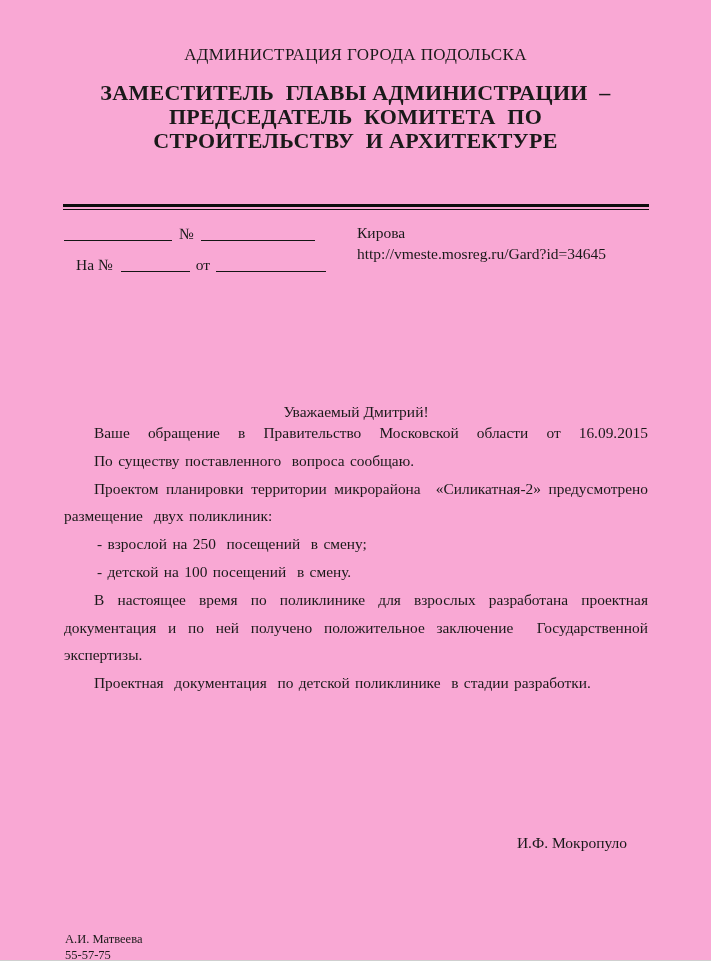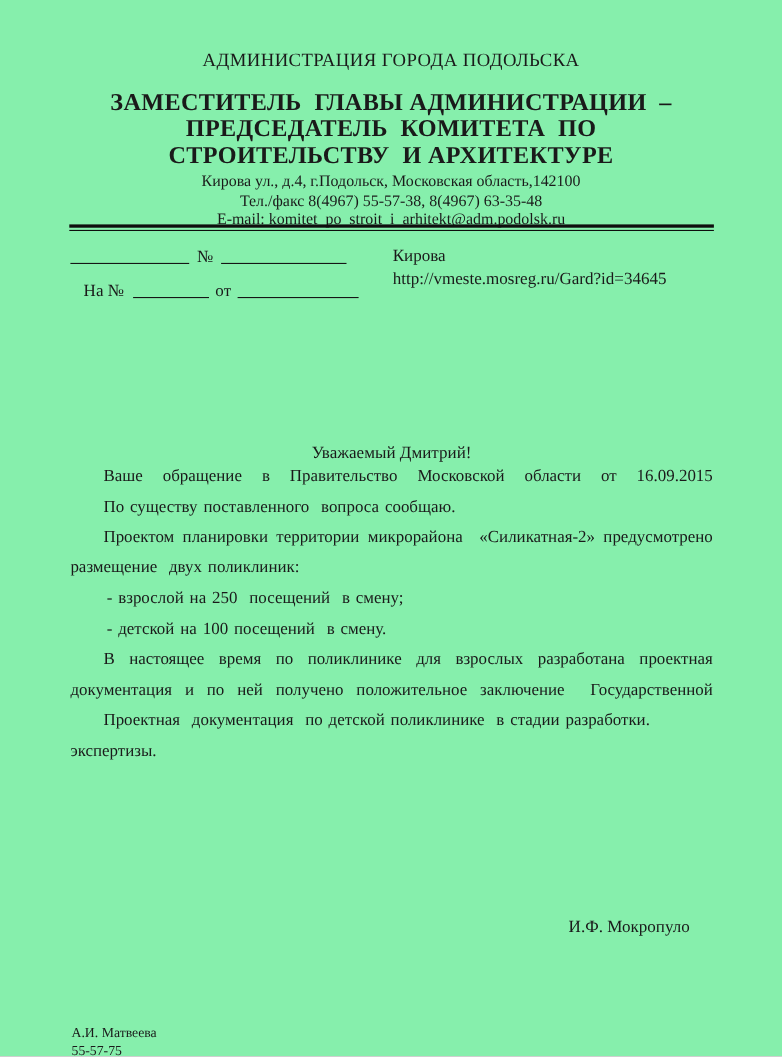--- a/index.html
+++ b/index.html
@@ -4,21 +4,21 @@
 <style>
   * { margin: 0; padding: 0; box-sizing: border-box; }
   html, body { background: #ffffff; }
   body {
     width: 711px; height: 961px;
     font-family: "Liberation Serif", "DejaVu Serif", serif;
     color: #1a1a1a;
     position: relative;
     overflow: hidden;
   }
-  .page { position: relative; width: 711px; height: 961px; background: #86efac; }
+  .page { position: relative; width: 711px; height: 961px; background: #f9a8d4; }
 
   
   .letterhead { position: absolute; top: 45px; left: 0; width: 711px; text-align: center; }
   .org-name { font-size: 17px; letter-spacing: 0.4px; line-height: 20px; }
   .dept-title { margin-top: 16px; font-weight: bold; font-size: 22px; line-height: 24px; letter-spacing: 0.3px; }
   .contact { margin-top: 4px; font-size: 14.5px; line-height: 17.5px; }
 
   
   .rule { position: absolute; top: 204px; left: 63px; width: 586px; }
   .rule-thick { height: 3px; background: #0e0e0e; }
@@ -54,25 +54,20 @@
 
 <div class="page">
 
   <div class="letterhead">
     <div class="org-name">АДМИНИСТРАЦИЯ ГОРОДА ПОДОЛЬСКА</div>
     <div class="dept-title">
       <div>ЗАМЕСТИТЕЛЬ&nbsp; ГЛАВЫ АДМИНИСТРАЦИИ&nbsp; –</div>
       <div>ПРЕДСЕДАТЕЛЬ&nbsp; КОМИТЕТА&nbsp; ПО</div>
       <div>СТРОИТЕЛЬСТВУ&nbsp; И АРХИТЕКТУРЕ</div>
     </div>
-    <div class="contact">
-      <div>Кирова ул., д.4, г.Подольск, Московская область,142100</div>
-      <div>Тел./факс 8(4967) 55-57-38, 8(4967) 63-35-48</div>
-      <div>E-mail: komitet_po_stroit_i_arhitekt@adm.podolsk.ru</div>
-    </div>
   </div>
 
   <div class="rule">
     <div class="rule-thick"></div>
     <div class="rule-thin"></div>
   </div>
 
   <div class="ref">
     <div class="ref-row1">
       <span class="blank b1"></span><span>№</span><span class="blank b2"></span>
@@ -90,22 +85,22 @@
 
   <div class="body-text">
     <div class="ln ind jfull">Ваше обращение в Правительство Московской области от 16.09.2015</div>
     <div class="ln ind">По существу поставленного&nbsp; вопроса сообщаю.</div>
     <div class="ln ind jfull">Проектом планировки территории микрорайона &nbsp;«Силикатная-2» предусмотрено</div>
     <div class="ln">размещение&nbsp; двух поликлиник:</div>
     <div class="ln ind-sm">- взрослой на 250&nbsp; посещений&nbsp; в смену;</div>
     <div class="ln ind-sm">- детской на 100 посещений&nbsp; в смену.</div>
     <div class="ln ind jfull">В настоящее время по поликлинике для взрослых разработана проектная</div>
     <div class="ln jfull">документация и по ней получено положительное заключение &nbsp;Государственной</div>
+    <div class="ln">экспертизы.</div>
     <div class="ln ind">Проектная&nbsp; документация&nbsp; по детской поликлинике&nbsp; в стадии разработки.</div>
-    <div class="ln">экспертизы.</div>
   </div>
 
   <div class="signature">И.Ф. Мокропуло</div>
 
   <div class="executor">
     <div>А.И. Матвеева</div>
     <div>55-57-75</div>
   </div>
 
   <div class="page-edge-bottom"></div>

